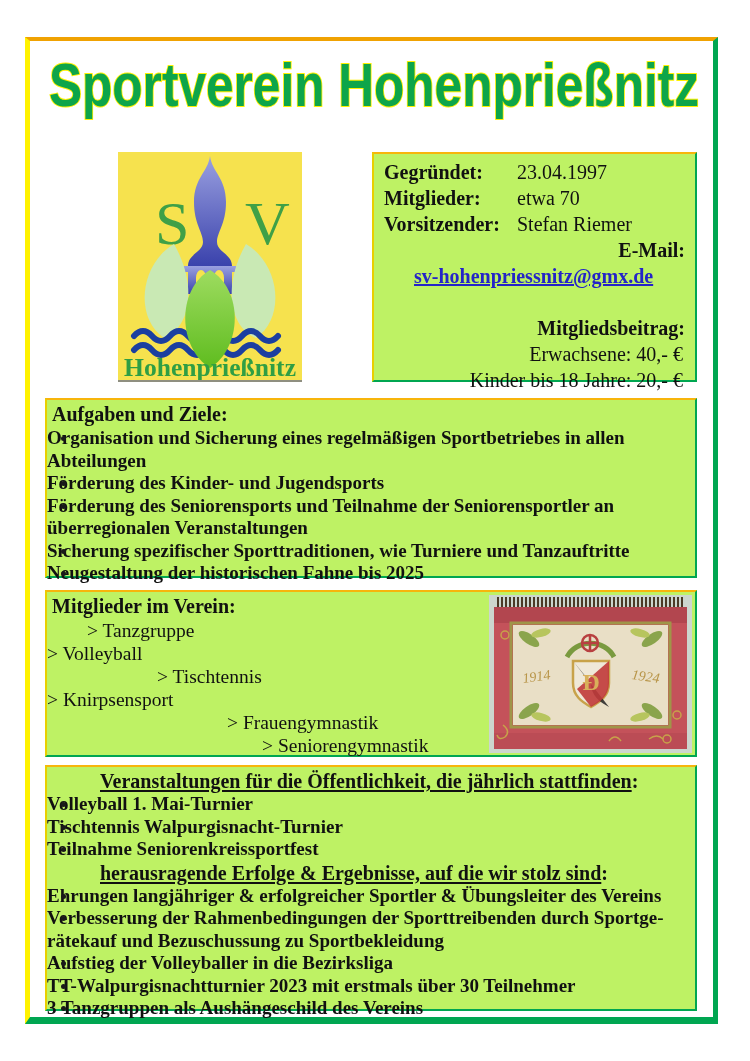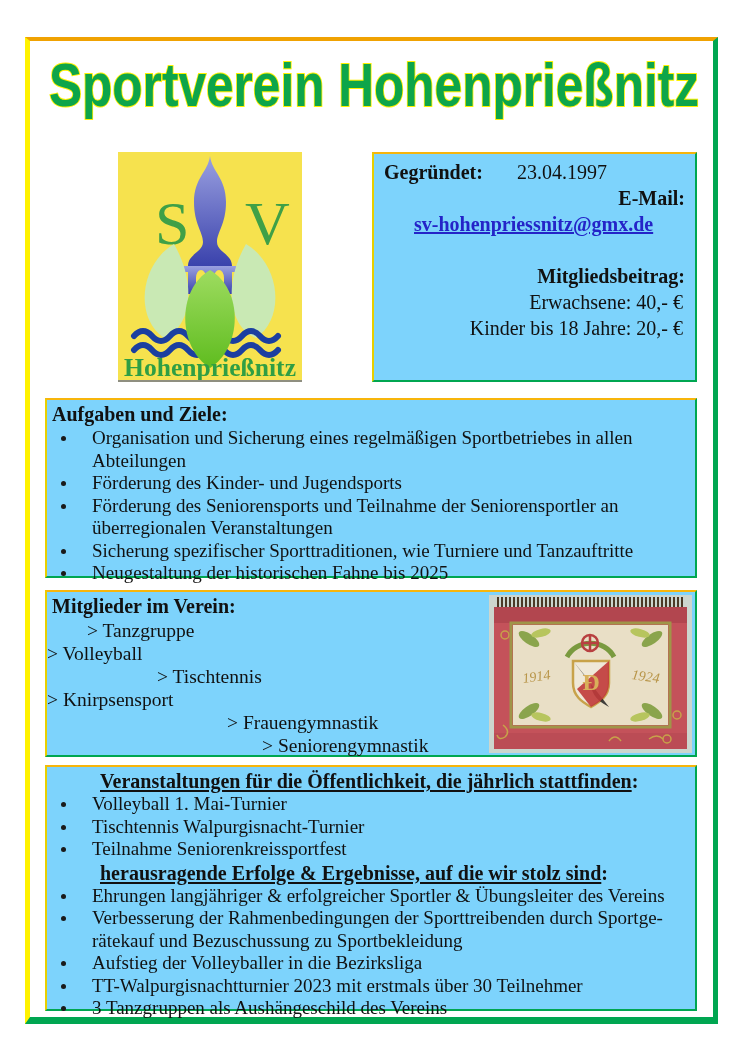--- a/index.html
+++ b/index.html
@@ -8,38 +8,38 @@
     font-family:"Liberation Serif", serif;color:#111;overflow:hidden;
   }
   .frame{
     position:absolute;left:25px;top:37px;width:693px;height:987px;box-sizing:border-box;
     border-top:4px solid #f0a202;border-left:5px solid #fff200;
     border-right:5px solid #00a651;border-bottom:7px solid #00a651;
     background:#fff;
   }
   .title-wrap{position:absolute;left:30px;top:44px;width:612px;text-align:center;}
   .box{
-    position:absolute;box-sizing:border-box;background:#7dd3fc;
+    position:absolute;box-sizing:border-box;background:#bef264;
     border:2px solid;border-color:#f7b50c #00a651 #00a651 #e8cf00;
   }
   
   .logo-box{position:absolute;left:118px;top:152px;width:184px;height:228px;
     border-bottom:2px solid #8f8f80;}
   
   .info-box{left:372px;top:152px;width:325px;height:230px;padding:5px 10px;font-size:20px;line-height:26px;}
   .info-row{display:flex;}
   .info-row .lbl{font-weight:bold;width:133px;flex:0 0 auto;}
   .bold{font-weight:bold;text-align:right;}
   .email-line{padding-left:30px;font-weight:bold;}
   .email-link{color:#2424c8;text-decoration:underline;cursor:pointer;}
   .fees-gap{height:26px;}
   .fee-line{text-align:right;padding-right:2px;}
   
   .section-title{font-weight:bold;font-size:20px;padding:3px 0 1px 5px;}
-  .li{position:relative;padding-left:45px;font-size:19px;line-height:22.5px;margin:0;}
+  .li{position:relative;font-size:19px;line-height:22.5px;margin:0;font-weight:bold;}
   .li::before{content:"";position:absolute;left:14px;top:9px;width:5px;height:5px;border-radius:50%;background:#1a1a1a;}
   .tasks-box{left:45px;top:398px;width:652px;height:180px;}
   .depts-box{left:45px;top:590px;width:652px;height:167px;}
   .dept-item{font-size:19.5px;line-height:23px;white-space:nowrap;}
   .flag{position:absolute;right:3px;top:3px;width:203px;height:158px;}
   .events-box{left:45px;top:765px;width:652px;height:246px;padding-top:2px;}
   .uheading{font-weight:bold;font-size:20px;line-height:24px;padding-left:5px;}
   .uheading .utext{text-decoration:underline;text-decoration-thickness:2px;text-underline-offset:2px;margin-left:48px;}
 </style>
 </head>
@@ -85,20 +85,28 @@
 
     <path fill="url(#leafC)" d="M92,118 C58,138 60,196 92,216 C124,196 126,138 92,118 Z"></path>
     <text x="92" y="224" text-anchor="middle" textLength="172" lengthAdjust="spacingAndGlyphs" font-family="Liberation Serif, serif" font-weight="bold" font-size="25" fill="#2f9e44">Hohenprießnitz</text>
   </svg>
 </div>
 
 <div class="box info-box">
   <div class="info-row">
     <span class="lbl">Gegründet:</span>
     <span>23.04.1997</span>
+  </div>
+  <div class="info-row">
+    <span class="lbl">Mitglieder:</span>
+    <span>etwa 70</span>
+  </div>
+  <div class="info-row">
+    <span class="lbl">Vorsitzender:</span>
+    <span>Stefan Riemer</span>
   </div>
   <div class="bold">E-Mail:</div>
   <div class="email-line">
     <a class="email-link">sv-hohenpriessnitz@gmx.de</a>
   </div>
   <div class="fees-gap"></div>
   <div class="bold">Mitgliedsbeitrag:</div>
   <div class="fee-line">Erwachsene: 40,- €</div>
   <div class="fee-line">Kinder bis 18 Jahre: 20,- €</div>
 </div>

